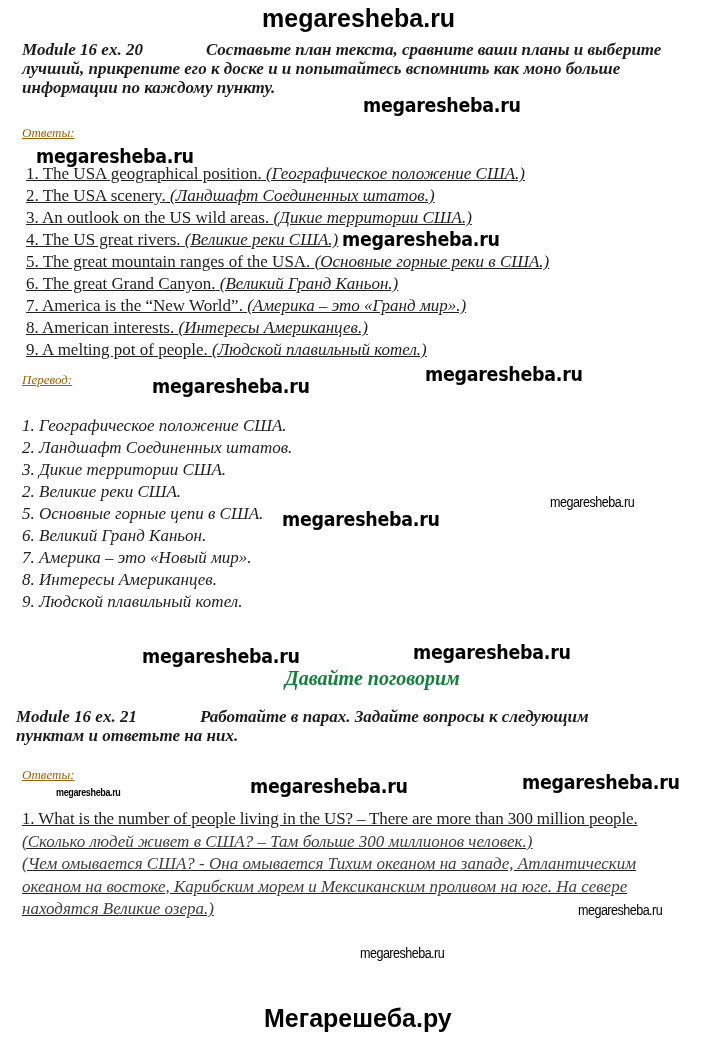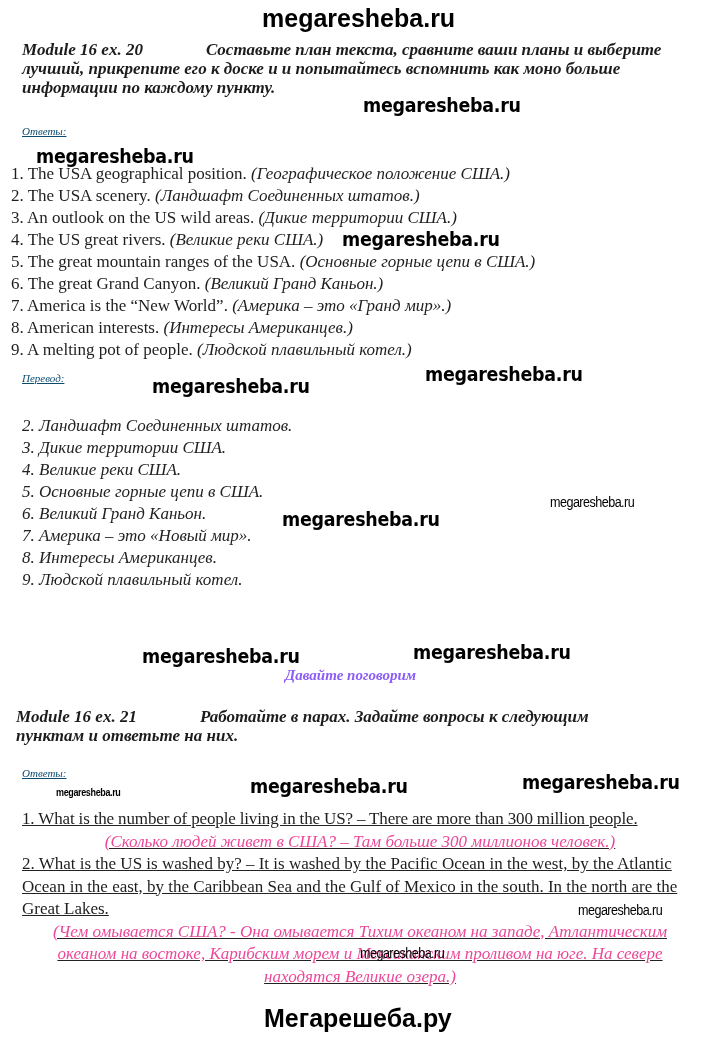--- a/index.html
+++ b/index.html
@@ -22,69 +22,70 @@
     .wm-tiny {
       font-family: "Liberation Sans", sans-serif; font-weight: bold; font-size: 10px; color: #000;
       letter-spacing: -0.4px; transform: scaleX(0.9); transform-origin: left top;
     }
     .task {
       font-family: "Liberation Serif", serif; font-style: italic; font-weight: bold;
       font-size: 17px; line-height: 19px; color: #1c1c1c; white-space: normal;
     }
     .task .tab { display: inline-block; width: 63px; }
     .label {
-      font-style: italic; font-size: 11px; text-decoration: underline; color: #0c4a6e;
+      font-style: italic; font-size: 13px; text-decoration: underline; color: #a16207;
     }
     .line { font-size: 17px; line-height: 22px; color: #1e1e1e; }
     .it { font-style: italic; }
     .ru-line { font-size: 17px; line-height: 22px; font-style: italic; color: #222; }
     .para {
       font-size: 17px; line-height: 22.5px; color: #1e1e1e; white-space: normal;
     }
-    .para-it { font-style: italic; color: #ec4899; text-align: center; }
+    .para-it { font-style: italic; color: #404040; }
     .center-title {
-      font-style: italic; font-weight: bold; font-size: 15px; color: #8b5cf6;
+      font-style: italic; font-weight: bold; font-size: 20px; color: #15803d;
     }
   </style>
 </head>
 <body>
 
 <div class="abs wm-head" style="left:262px; top:4px;">megaresheba.ru</div>
 
 <div class="abs task" style="left:22px; top:40px; width:680px;">
   <span>Module 16 ex. 20</span><span class="tab"></span><span>Составьте план текста, сравните ваши планы и</span>
   <span>выберите лучший, прикрепите его к доске и и попытайтесь вспомнить как моно больше информации по каждому пункту.</span>
 </div>
 
 <div class="abs wm-big" style="left:363px; top:94px;">megaresheba.ru</div>
 
 <div class="abs label" style="left:22px; top:125px;">Ответы:</div>
 <div class="abs wm-big" style="left:36px; top:145px;">megaresheba.ru</div>
 
-<div class="abs" style="left:11px; top:163px;">
+<div class="abs" style="left:26px; top:163px;text-decoration:underline;">
   <div class="line"><span>1. The USA geographical position.</span> <span class="it">(Географическое положение США.)</span></div>
   <div class="line"><span>2. The USA scenery.</span> <span class="it">(Ландшафт Соединенных штатов.)</span></div>
   <div class="line"><span>3. An outlook on the US wild areas.</span> <span class="it">(Дикие территории США.)</span></div>
   <div class="line"><span>4. The US great rivers.</span> <span class="it">(Великие реки США.)</span></div>
-  <div class="line"><span>5. The great mountain ranges of the USA.</span> <span class="it">(Основные горные цепи в США.)</span></div>
+  <div class="line"><span>5. The great mountain ranges of the USA.</span> <span class="it">(Основные горные реки в США.)</span></div>
   <div class="line"><span>6. The great Grand Canyon.</span> <span class="it">(Великий Гранд Каньон.)</span></div>
   <div class="line"><span>7. America is the “New World”.</span> <span class="it">(Америка – это «Гранд мир».)</span></div>
   <div class="line"><span>8. American interests.</span> <span class="it">(Интересы Американцев.)</span></div>
   <div class="line"><span>9. A melting pot of people.</span> <span class="it">(Людской плавильный котел.)</span></div>
 </div>
 <div class="abs wm-big" style="left:342px; top:228px; background:#fff;">megaresheba.ru</div>
 
 <div class="abs label" style="left:22px; top:372px;font-style:italic;">Перевод:</div>
 <div class="abs wm-big" style="left:152px; top:375px;">megaresheba.ru</div>
 <div class="abs wm-big" style="left:425px; top:363px;">megaresheba.ru</div>
 
 <div class="abs" style="left:22px; top:415px;">
+  <div class="ru-line">1. Географическое положение США.</div>
   <div class="ru-line">2. Ландшафт Соединенных штатов.</div>
   <div class="ru-line">3. Дикие территории США.</div>
-  <div class="ru-line">4. Великие реки США.</div>
+  <div class="ru-line">2. Великие реки США.</div>
   <div class="ru-line">5. Основные горные цепи в США.</div>
   <div class="ru-line">6. Великий Гранд Каньон.</div>
   <div class="ru-line">7. Америка – это «Новый мир».</div>
   <div class="ru-line">8. Интересы Американцев.</div>
   <div class="ru-line">9. Людской плавильный котел.</div>
 </div>
 <div class="abs wm-big" style="left:282px; top:508px;">megaresheba.ru</div>
 <div class="abs wm-small" style="left:550px; top:494px;">megaresheba.ru</div>
 
 <div class="abs wm-big" style="left:142px; top:645px;">megaresheba.ru</div>
@@ -97,19 +98,18 @@
 </div>
 
 <div class="abs label" style="left:22px; top:767px;">Ответы:</div>
 <div class="abs wm-tiny" style="left:56px; top:787px;">megaresheba.ru</div>
 <div class="abs wm-big" style="left:250px; top:775px;">megaresheba.ru</div>
 <div class="abs wm-big" style="left:522px; top:771px;">megaresheba.ru</div>
 
 <div class="abs" style="left:22px; top:808px; width:676px;text-decoration:underline;">
   <div class="para" style="letter-spacing:-0.15px;">1. What is the number of people living in the US? – There are more than 300 million people.</div>
   <div class="para para-it">(Сколько людей живет в США? – Там больше 300 миллионов человек.)</div>
-  <div class="para">2. What is the US is washed by? – It is washed by the Pacific Ocean in the west, by the Atlantic Ocean in the east, by the Caribbean Sea and the Gulf of Mexico in the south. In the north are the Great Lakes.</div>
   <div class="para para-it">(Чем омывается США? - Она омывается Тихим океаном на западе, Атлантическим океаном на востоке, Карибским морем и Мексиканским проливом на юге. На севере находятся Великие озера.)</div>
 </div>
 <div class="abs wm-small" style="left:578px; top:902px;">megaresheba.ru</div>
 <div class="abs wm-small" style="left:360px; top:945px;">megaresheba.ru</div>
 
 <div class="abs wm-head" style="left:264px; top:1004px;">Мегарешеба.ру</div>
 
 </body></html>

